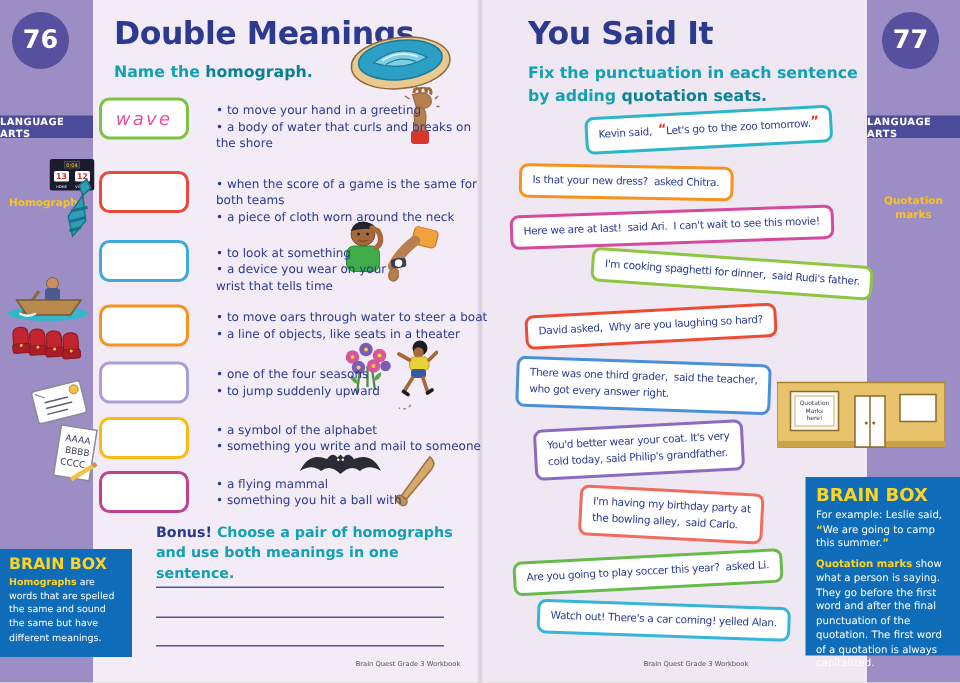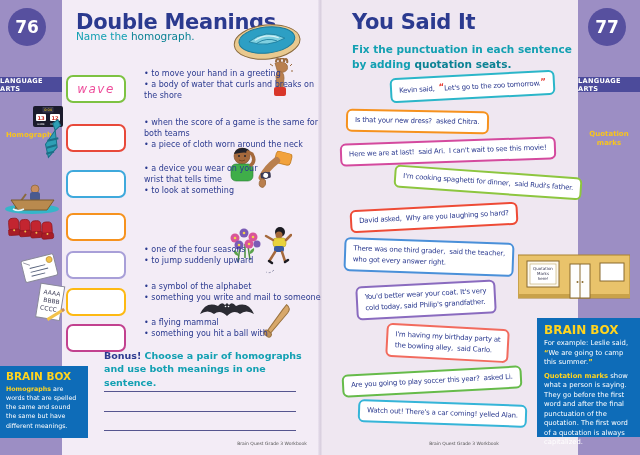--- a/index.html
+++ b/index.html
@@ -16,28 +16,28 @@
         color:#fff;font-weight:bold;font-size:17px;display:flex;align-items:center;justify-content:center;}
   .pc-l{left:8px;top:8px;}.pc-r{left:588px;top:8px;}
   .subject-band{position:absolute;top:77px;height:15px;width:62px;background:#4c4b9b;color:#fff;
         font-size:6.6px;font-weight:bold;letter-spacing:.3px;display:flex;align-items:center;justify-content:center;}
   .sb-l{left:0;}.sb-r{left:578px;}
   .topic-label{position:absolute;width:62px;text-align:center;color:#f7c41e;font-weight:bold;
         font-size:7px;line-height:1.25;}
   .tl-l{left:0;top:131px;}.tl-r{left:578px;top:130px;}
   .page-title{position:absolute;color:#2b3a8f;font-size:21px;font-weight:bold;letter-spacing:-.3px;}
   .pt-l{left:76px;top:10px;}.pt-r{left:352px;top:10px;}
-  .subtitle{position:absolute;left:76px;top:30px;font-size:10.5px;color:#13a0b2;font-weight:normal;}
+  .subtitle{position:absolute;left:76px;top:42px;font-size:10.5px;color:#13a0b2;font-weight:bold;}
   .subtitle .dk{color:#0b8294;}
   .instruction{position:absolute;left:352px;top:42px;width:232px;font-size:10.5px;color:#13a0b2;
         font-weight:bold;line-height:1.45;}
   .instruction .dk{color:#0b8294;}
   .hg-row{position:absolute;left:66px;display:flex;gap:10px;align-items:flex-start;}
   .ans-box{width:56px;height:24px;border:2px solid #999;border-radius:7px;background:#fff;flex:none;
-        display:flex;align-items:center;justify-content:center;margin-top:14px;}
+        display:flex;align-items:center;justify-content:center;margin-top:4px;}
   .ans-text{color:#ee4d9b;font-size:12px;font-style:italic;letter-spacing:1.5px;}
   .clues{margin:8px;padding:0;list-style:none;max-width:178px;color:#2b3a8f;font-size:8px;line-height:1.35;}
   .clues li::before{content:"•  ";}
   .bonus{position:absolute;left:104px;top:349px;width:208px;font-size:9.5px;color:#12a0b2;
         font-weight:bold;line-height:1.4;}
   .bonus .dk{color:#2b3a8f;margin-top:27px;}
   .bonus-line{position:absolute;left:104px;width:192px;height:0;border-bottom:1.2px solid #55558f;}
   .bl-1{top:391px;}.bl-2{top:411px;}.bl-3{top:430px;}
   .brainbox{position:absolute;background:#0e6cb8;box-sizing:border-box;}
   .bb-left{left:0;top:366px;width:88px;height:72px;padding:4px 6px;}
@@ -270,28 +270,32 @@
     <ul class="clues">
       <li>when the score of a game is the same for both teams</li>
       <li>a piece of cloth worn around the neck</li>
     </ul>
   </div>
   <div class="hg-row" style="top:156px">
     <div class="ans-box" style="border-color: rgb(63, 169, 220);">
       <span class="ans-text"></span>
       </div>
     <ul class="clues" style="max-width:130px">
+      <li>to look at something</li>
       <li>a device you wear on your wrist that tells time</li>
-      <li>to look at something</li>
     </ul>
   </div>
   <div class="hg-row" style="top:199px">
     <div class="ans-box" style="border-color: rgb(246, 146, 30);">
       <span class="ans-text"></span>
       </div>
+    <ul class="clues" style="max-width:185px">
+      <li>to move oars through water to steer a boat</li>
+      <li>a line of objects, like seats in a theater</li>
+    </ul>
   </div>
   <div class="hg-row" style="top:237px">
     <div class="ans-box" style="border-color: rgb(168, 159, 216);">
       <span class="ans-text"></span>
       </div>
     <ul class="clues">
       <li>one of the four seasons</li>
       <li>to jump suddenly upward</li>
     </ul>
   </div>

